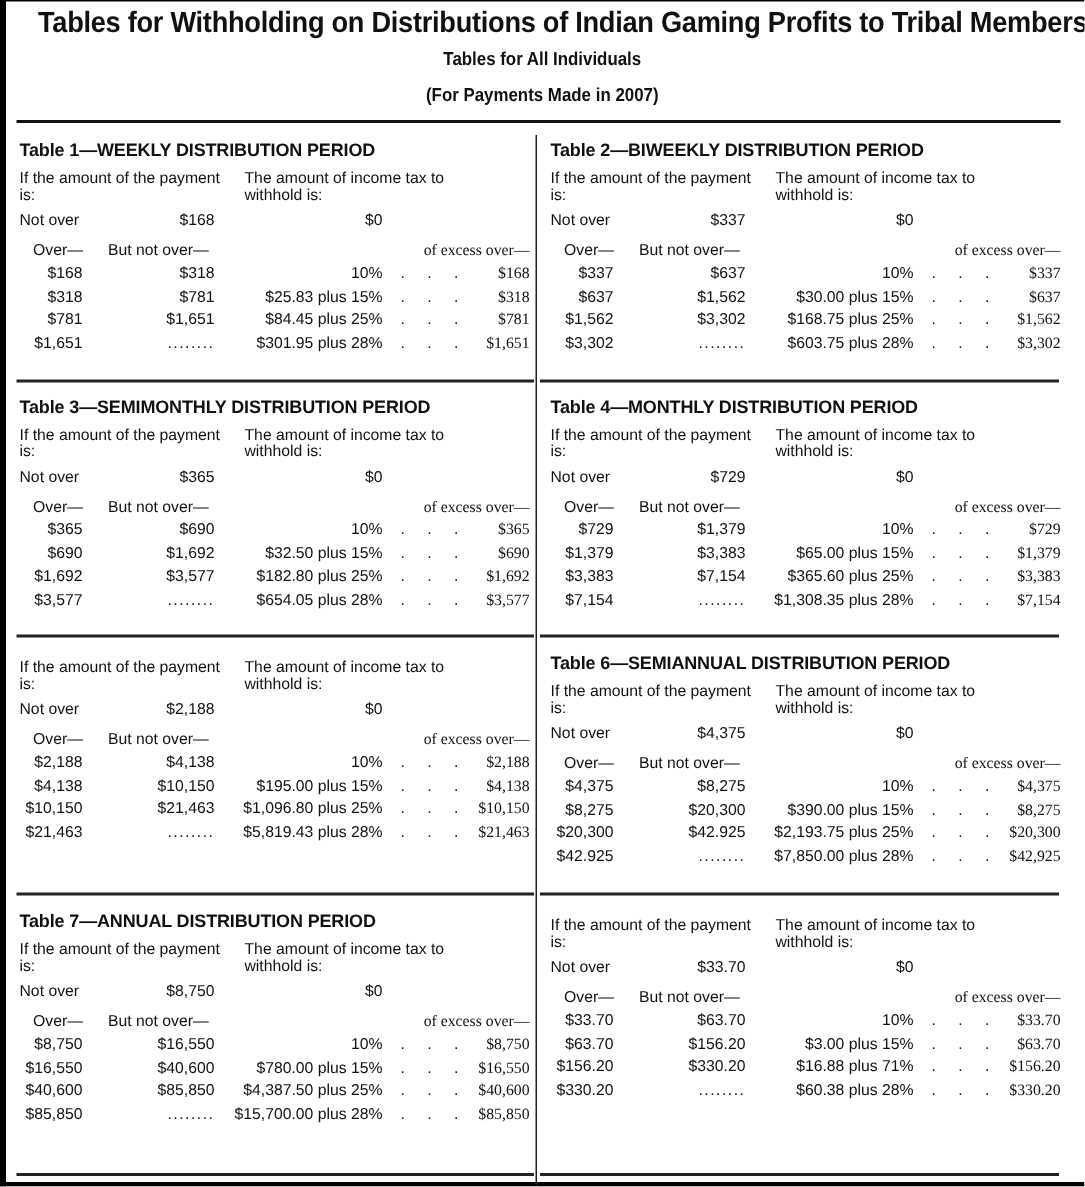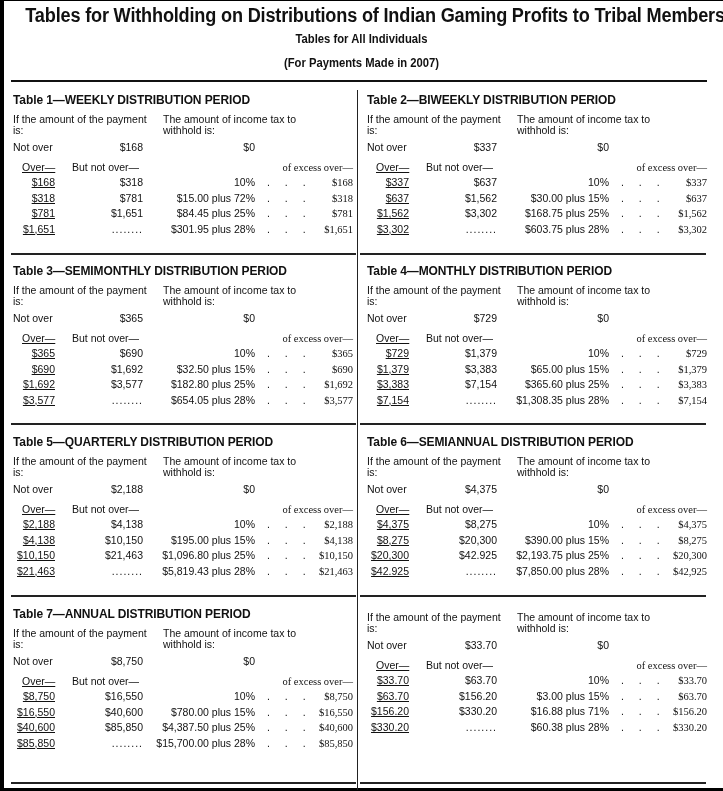--- a/index.html
+++ b/index.html
@@ -14,21 +14,21 @@
   .vdivider { position: absolute; left: 357px; top: 90px; width: 1px; background: #222; }
   .hrule { position: absolute; height: 1.5px; background: #222; }
   .tbl { position: absolute; width: 340px; font-size: 10.5px; }
   .tbl-title { font-weight: bold; font-size: 12px; line-height: 16px; white-space: nowrap; letter-spacing: -0.1px; }
   .tbl-title.wrap { white-space: normal; width: 345px; }
   .hdr { position: relative; height: 26px; margin-top: 6px; line-height: 10.5px; }
   .hdr .left { position: absolute; left: 0; top: 0; width: 140px; }
   .hdr .right { position: absolute; left: 150px; top: 0; width: 160px; }
   .row { position: relative; height: 15.5px; line-height: 15.5px; white-space: nowrap; }
   .c { position: absolute; top: 0; }
-  .c-over { right: 298px; text-align: left; text-decoration: underline; }
+  .c-over { right: 298px; text-align: left; }
   .c-notover { right: 210px; text-align: right; }
   .c-tax { right: 98px; text-align: right; }
   .c-dots { left: 254px; letter-spacing: 6px; }
   .c-excess { right: 0; text-align: right; font-family: Liberation Serif, serif; }
   .notover-row .c-label { left: 0; }
   .notover-row .c-val { right: 210px; text-align: right; }
   .notover-row .c-zero { right: 98px; text-align: right; }
   .colhdr-row { margin-top: 4px; }
   .colhdr-row .c-over { right: auto; left: 9px; }
   .colhdr-row .c-notover { right: auto; left: 59px; }
@@ -76,21 +76,21 @@
       <div class="row">
       <span class="c c-over">$168</span>
       <span class="c c-notover">$318</span>
       <span class="c c-tax">10%</span>
       <span class="c c-dots">. . .</span>
       <span class="c c-excess">$168</span>
     </div>
       <div class="row">
       <span class="c c-over">$318</span>
       <span class="c c-notover">$781</span>
-      <span class="c c-tax">$15.00 plus 72%</span>
+      <span class="c c-tax">$25.83 plus 15%</span>
       <span class="c c-dots">. . .</span>
       <span class="c c-excess">$318</span>
     </div>
       <div class="row">
       <span class="c c-over">$781</span>
       <span class="c c-notover">$1,651</span>
       <span class="c c-tax">$84.45 plus 25%</span>
       <span class="c c-dots">. . .</span>
       <span class="c c-excess">$781</span>
     </div>
@@ -231,21 +231,20 @@
     </div>
       <div class="row">
       <span class="c c-over">$7,154</span>
       <span class="leader">........</span>
       <span class="c c-tax">$1,308.35 plus 28%</span>
       <span class="c c-dots">. . .</span>
       <span class="c c-excess">$7,154</span>
     </div>
     </div>
     <div class="tbl" style="left: 13px; top: 434px;">
-      <div class="tbl-title" style="">Table 5—QUARTERLY DISTRIBUTION PERIOD</div>
       <div class="hdr">
       <div class="left">If the amount of the payment is:</div>
       <div class="right">The amount of income tax to withhold is:</div>
     </div>
       <div class="row notover-row">
       <span class="c c-label">Not over</span>
       <span class="c c-val">$2,188</span>
       <span class="c c-zero">$0</span>
     </div>
       <div class="row colhdr-row">

